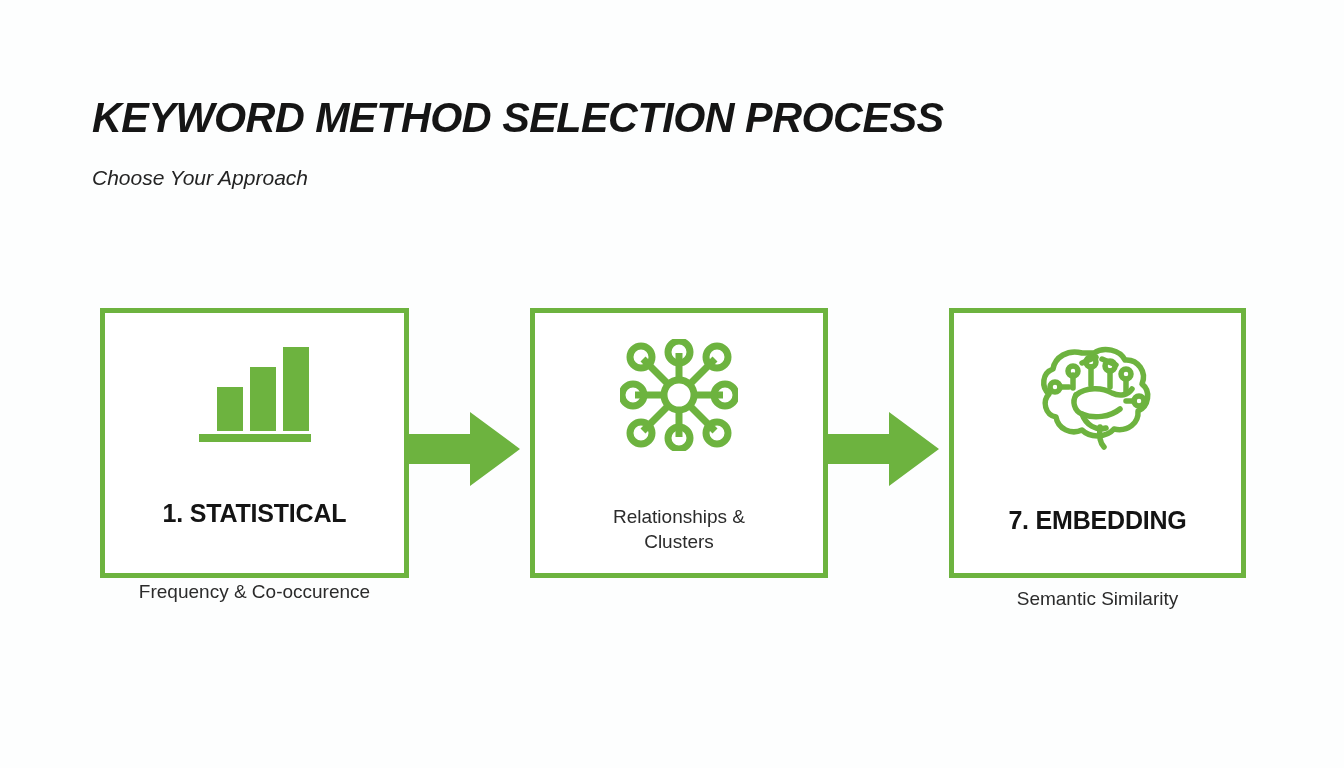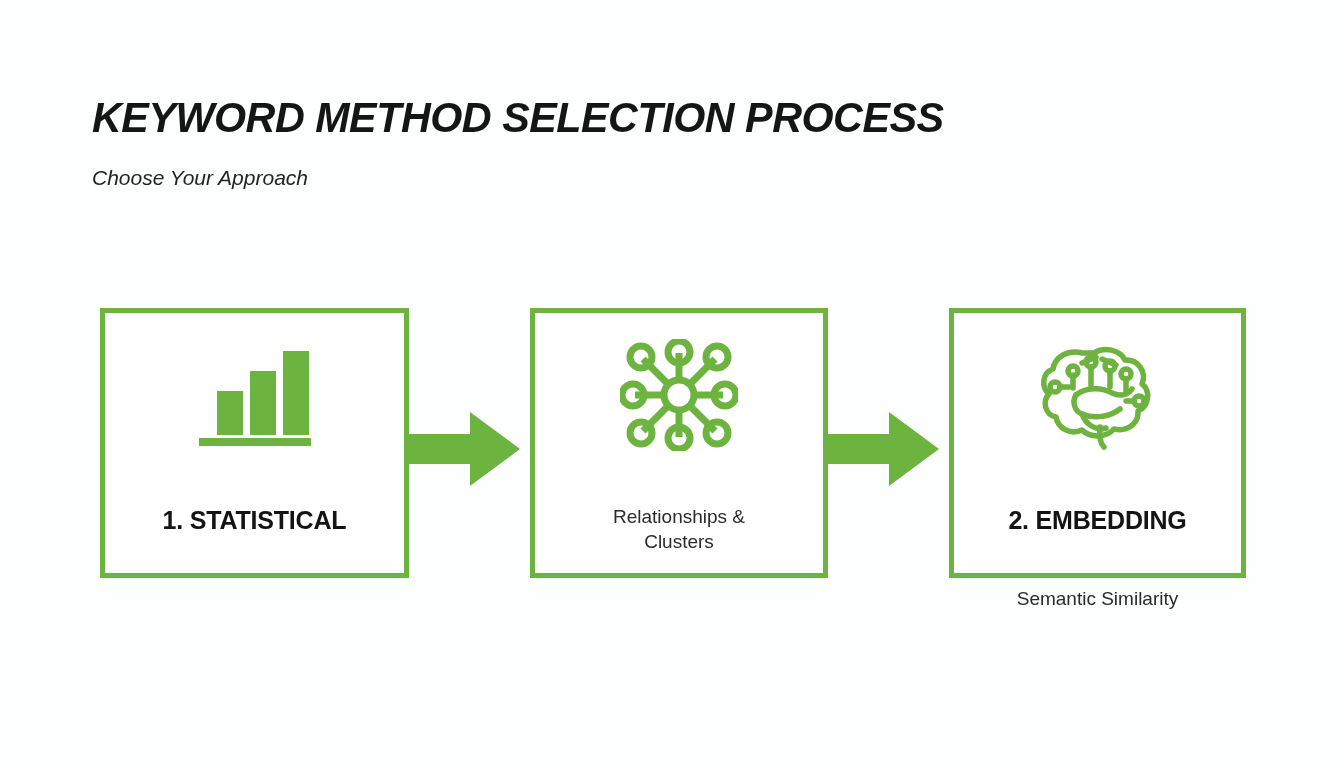--- a/index.html
+++ b/index.html
@@ -118,20 +118,21 @@
     <div class="card c1">
       <div class="card-icon">
         <svg width="112" height="105" viewBox="0 0 112 105" aria-hidden="true">
           <rect x="18" y="48" width="26" height="44" fill="#6db33f"></rect>
           <rect x="51" y="28" width="26" height="64" fill="#6db33f"></rect>
           <rect x="84" y="8" width="26" height="84" fill="#6db33f"></rect>
           <rect x="0" y="95" width="112" height="8" fill="#6db33f"></rect>
         </svg>
       </div>
       <div class="card-title">1. STATISTICAL</div>
+      <div class="card-desc">Frequency &amp; Co-occurence</div>
     </div>
 
     <div class="arrow a1">
       <svg width="112" height="74" viewBox="0 0 112 74" aria-hidden="true">
         <polygon points="0,22 62,22 62,0 112,37 62,74 62,52 0,52" fill="#6db33f"></polygon>
       </svg>
     </div>
 
     <div class="card c2">
       <div class="card-icon">
@@ -197,18 +198,18 @@
             <path d="M24 48 L33 48"></path>
             <circle cx="19" cy="48" r="5"></circle>
             <path d="M98 62 L90 62"></path>
             <circle cx="103" cy="62" r="5"></circle>
 
             <path d="M46 24 L60 18"></path>
             <path d="M66 20 L80 26"></path>
           </g>
         </svg>
       </div>
-      <div class="card-title">2. EMBEDDING</div>
+      <div class="card-title">7. EMBEDDING</div>
       <div class="card-desc">Semantic Similarity</div>
     </div>
 
   </div>
 </div>
 
 </body></html>

